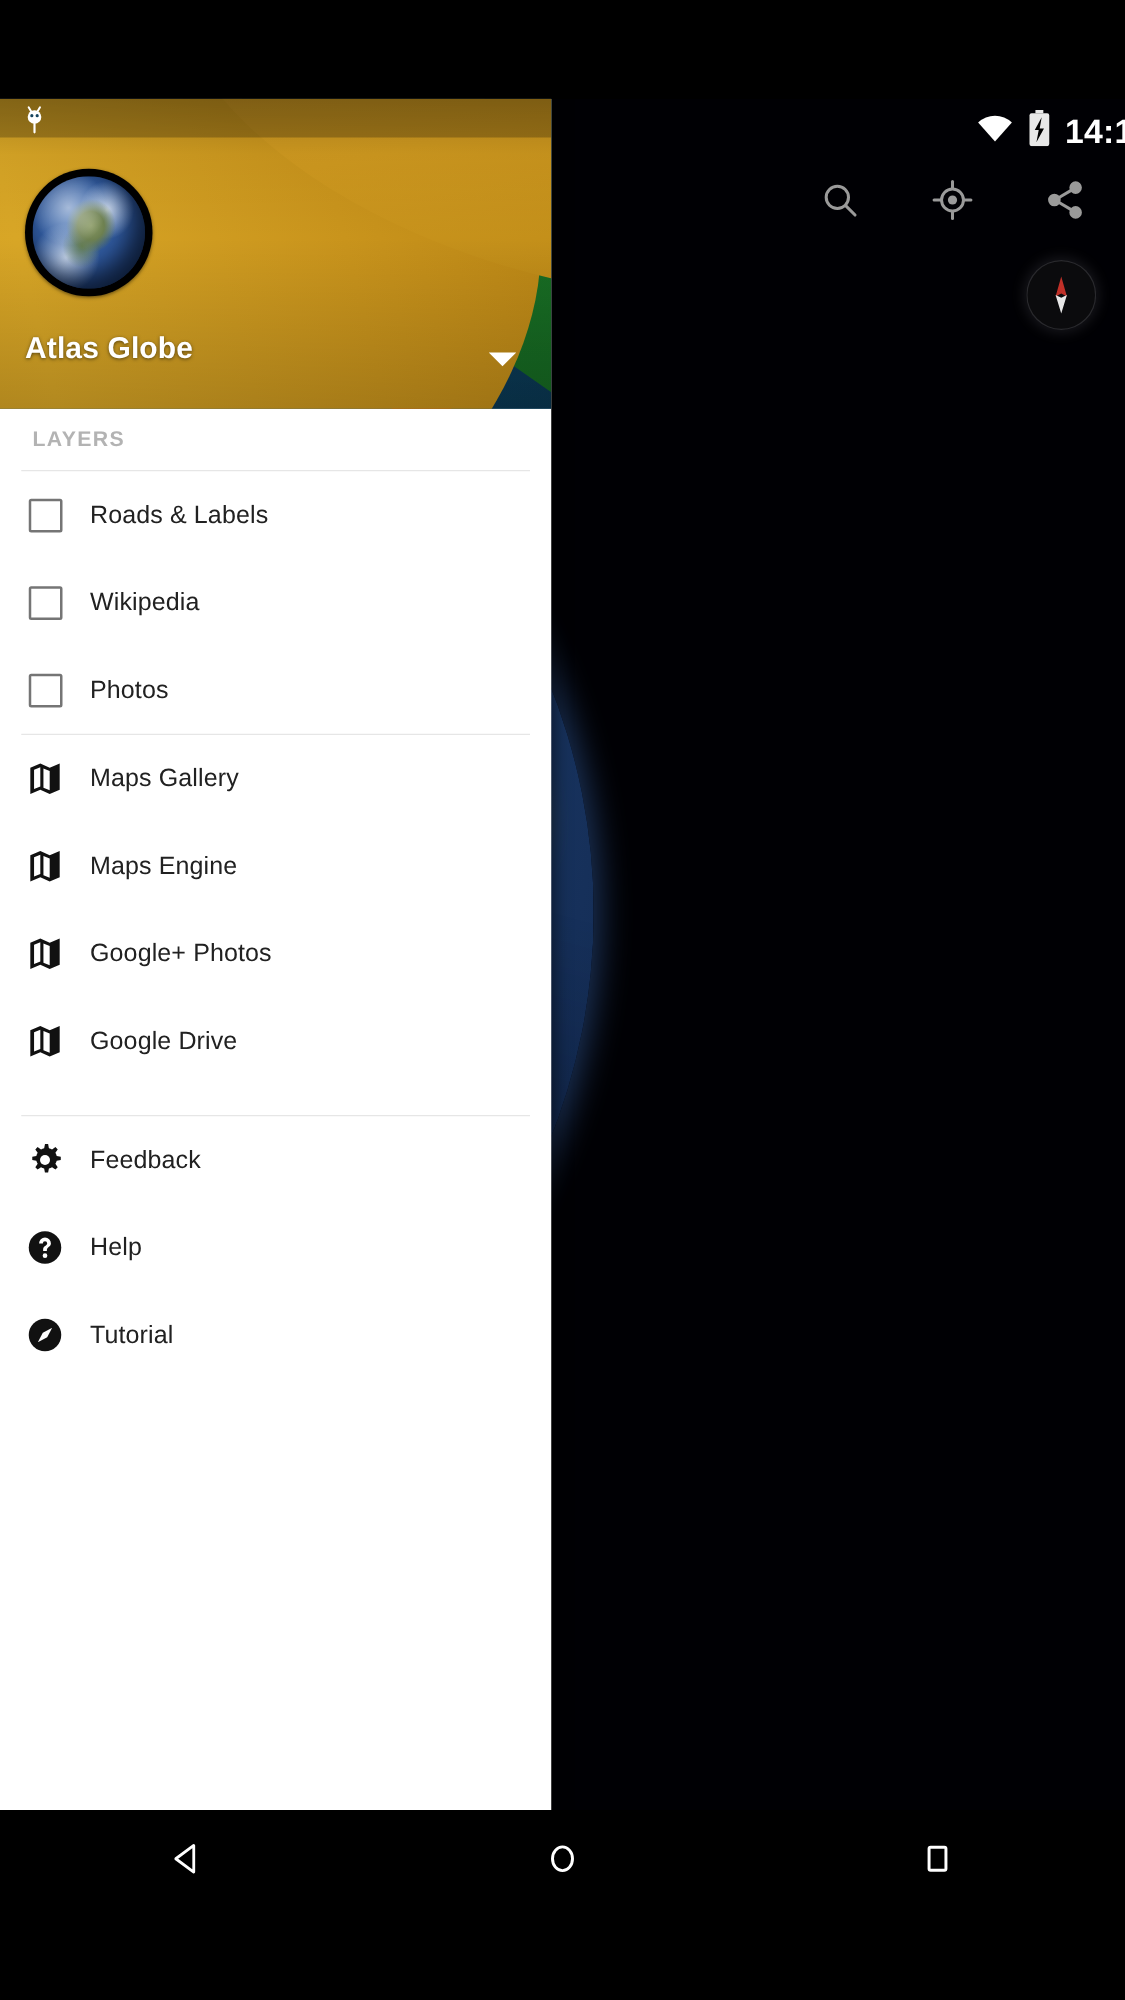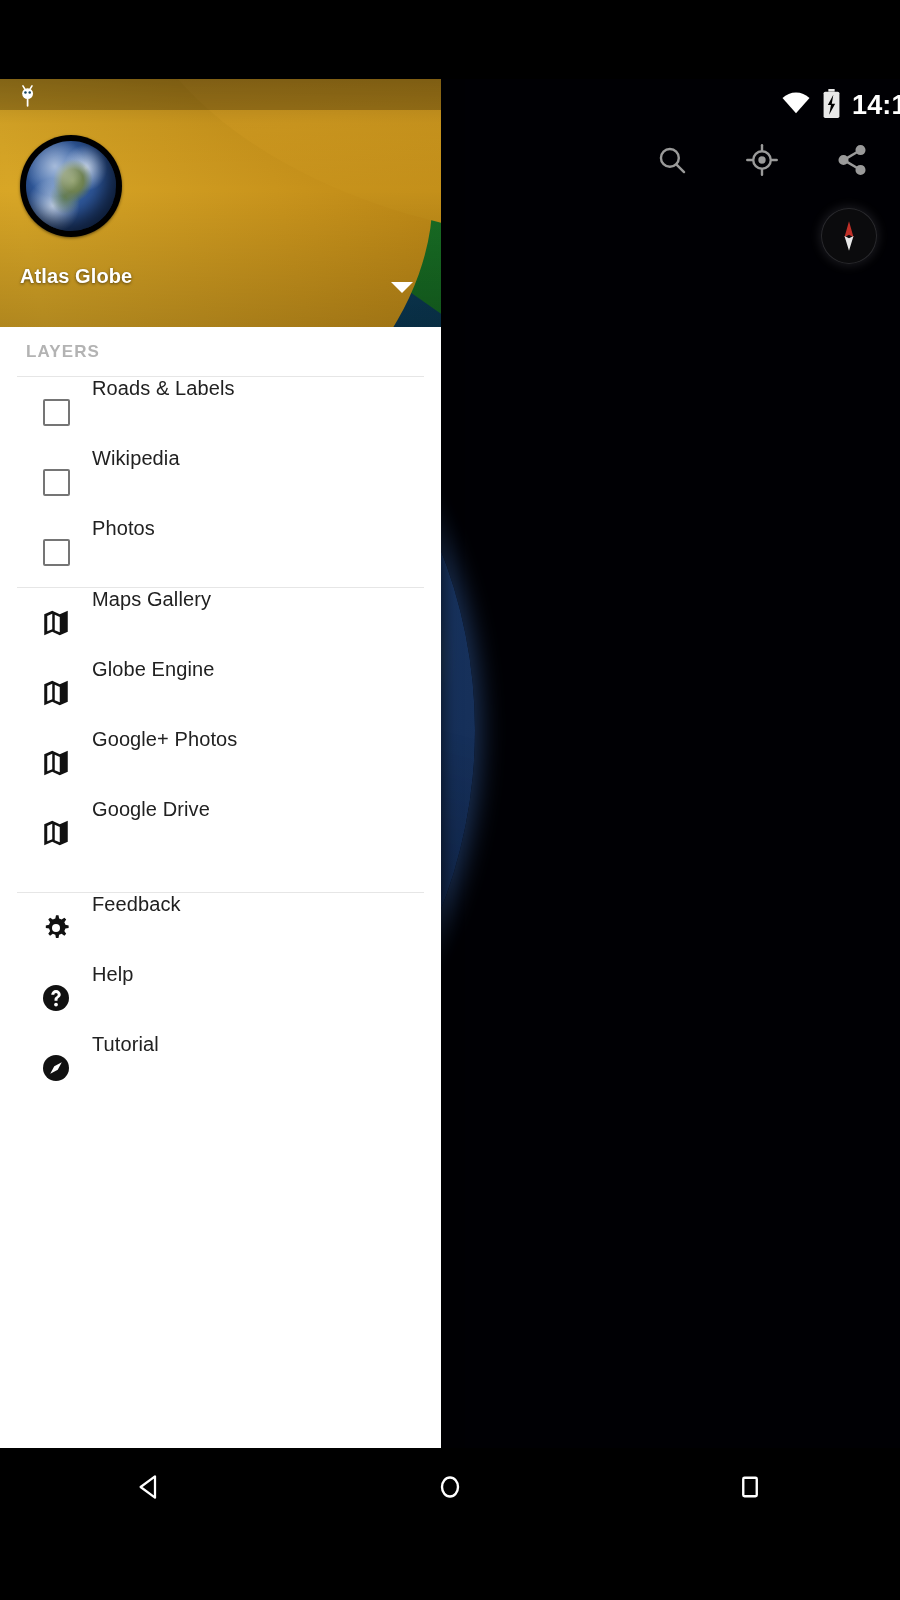--- a/index.html
+++ b/index.html
@@ -298,21 +298,21 @@
       radial-gradient(ellipse at 66% 30%, rgba(240,245,250,0.8) 0%, rgba(235,242,250,0.0) 26%),
       radial-gradient(ellipse at 30% 72%, rgba(235,242,250,0.75) 0%, rgba(235,242,250,0.0) 30%),
       radial-gradient(circle at 40% 38%, #3f6fb5 0%, #2d5597 45%, #1d3e78 78%, #122a55 100%);
     box-shadow: inset -9px -9px 18px rgba(0,0,0,0.55);
   }
   #drawer-title {
     position: absolute;
     left: 20px;
     top: 186px;
     color: #ffffff;
-    font-size: 20px;
+    font-size: 24px;
     font-weight: bold;
     letter-spacing: 0.1px;
     text-shadow: 0 1px 3px rgba(0,0,0,0.55);
     z-index: 5;
   }
   #account-caret {
     position: absolute;
     right: 28px;
     top: 203px;
     width: 0; height: 0;
@@ -335,22 +335,22 @@
     box-sizing: border-box;
   }
   .divider {
     height: 1px;
     margin: 0 17px 0 17px;
     background: #e6e6e6;
   }
   .drawer-item {
     height: 70px;
     display: flex;
+    align-items: center;
     cursor: pointer;
-    padding-left: 20px;
   }
   .item-icon {
     width: 72px;
     min-width: 72px;
     display: flex;
     align-items: center;
     justify-content: center;
   }
   .item-label {
     color: #212121;
@@ -534,21 +534,21 @@
             </svg>
         </span>
         <span class="item-label">Maps Gallery</span>
       </div>
       <div class="drawer-item">
         <span class="item-icon">
           <svg width="30" height="30" viewBox="0 0 24 24">
               <path d="M9 2.2 L2.6 5.0 V21.8 L9 19.0 L15 21.8 L21.4 19.0 V2.2 L15 5.0 Z M9 4.6 V16.9 L5 18.6 V6.3 Z M15 7.1 V19.4 L11 17.7 V5.4 Z" fill="#111111"></path>
             </svg>
         </span>
-        <span class="item-label">Globe Engine</span>
+        <span class="item-label">Maps Engine</span>
       </div>
       <div class="drawer-item">
         <span class="item-icon">
           <svg width="30" height="30" viewBox="0 0 24 24">
               <path d="M9 2.2 L2.6 5.0 V21.8 L9 19.0 L15 21.8 L21.4 19.0 V2.2 L15 5.0 Z M9 4.6 V16.9 L5 18.6 V6.3 Z M15 7.1 V19.4 L11 17.7 V5.4 Z" fill="#111111"></path>
             </svg>
         </span>
         <span class="item-label">Google+ Photos</span>
       </div>
       <div class="drawer-item">

